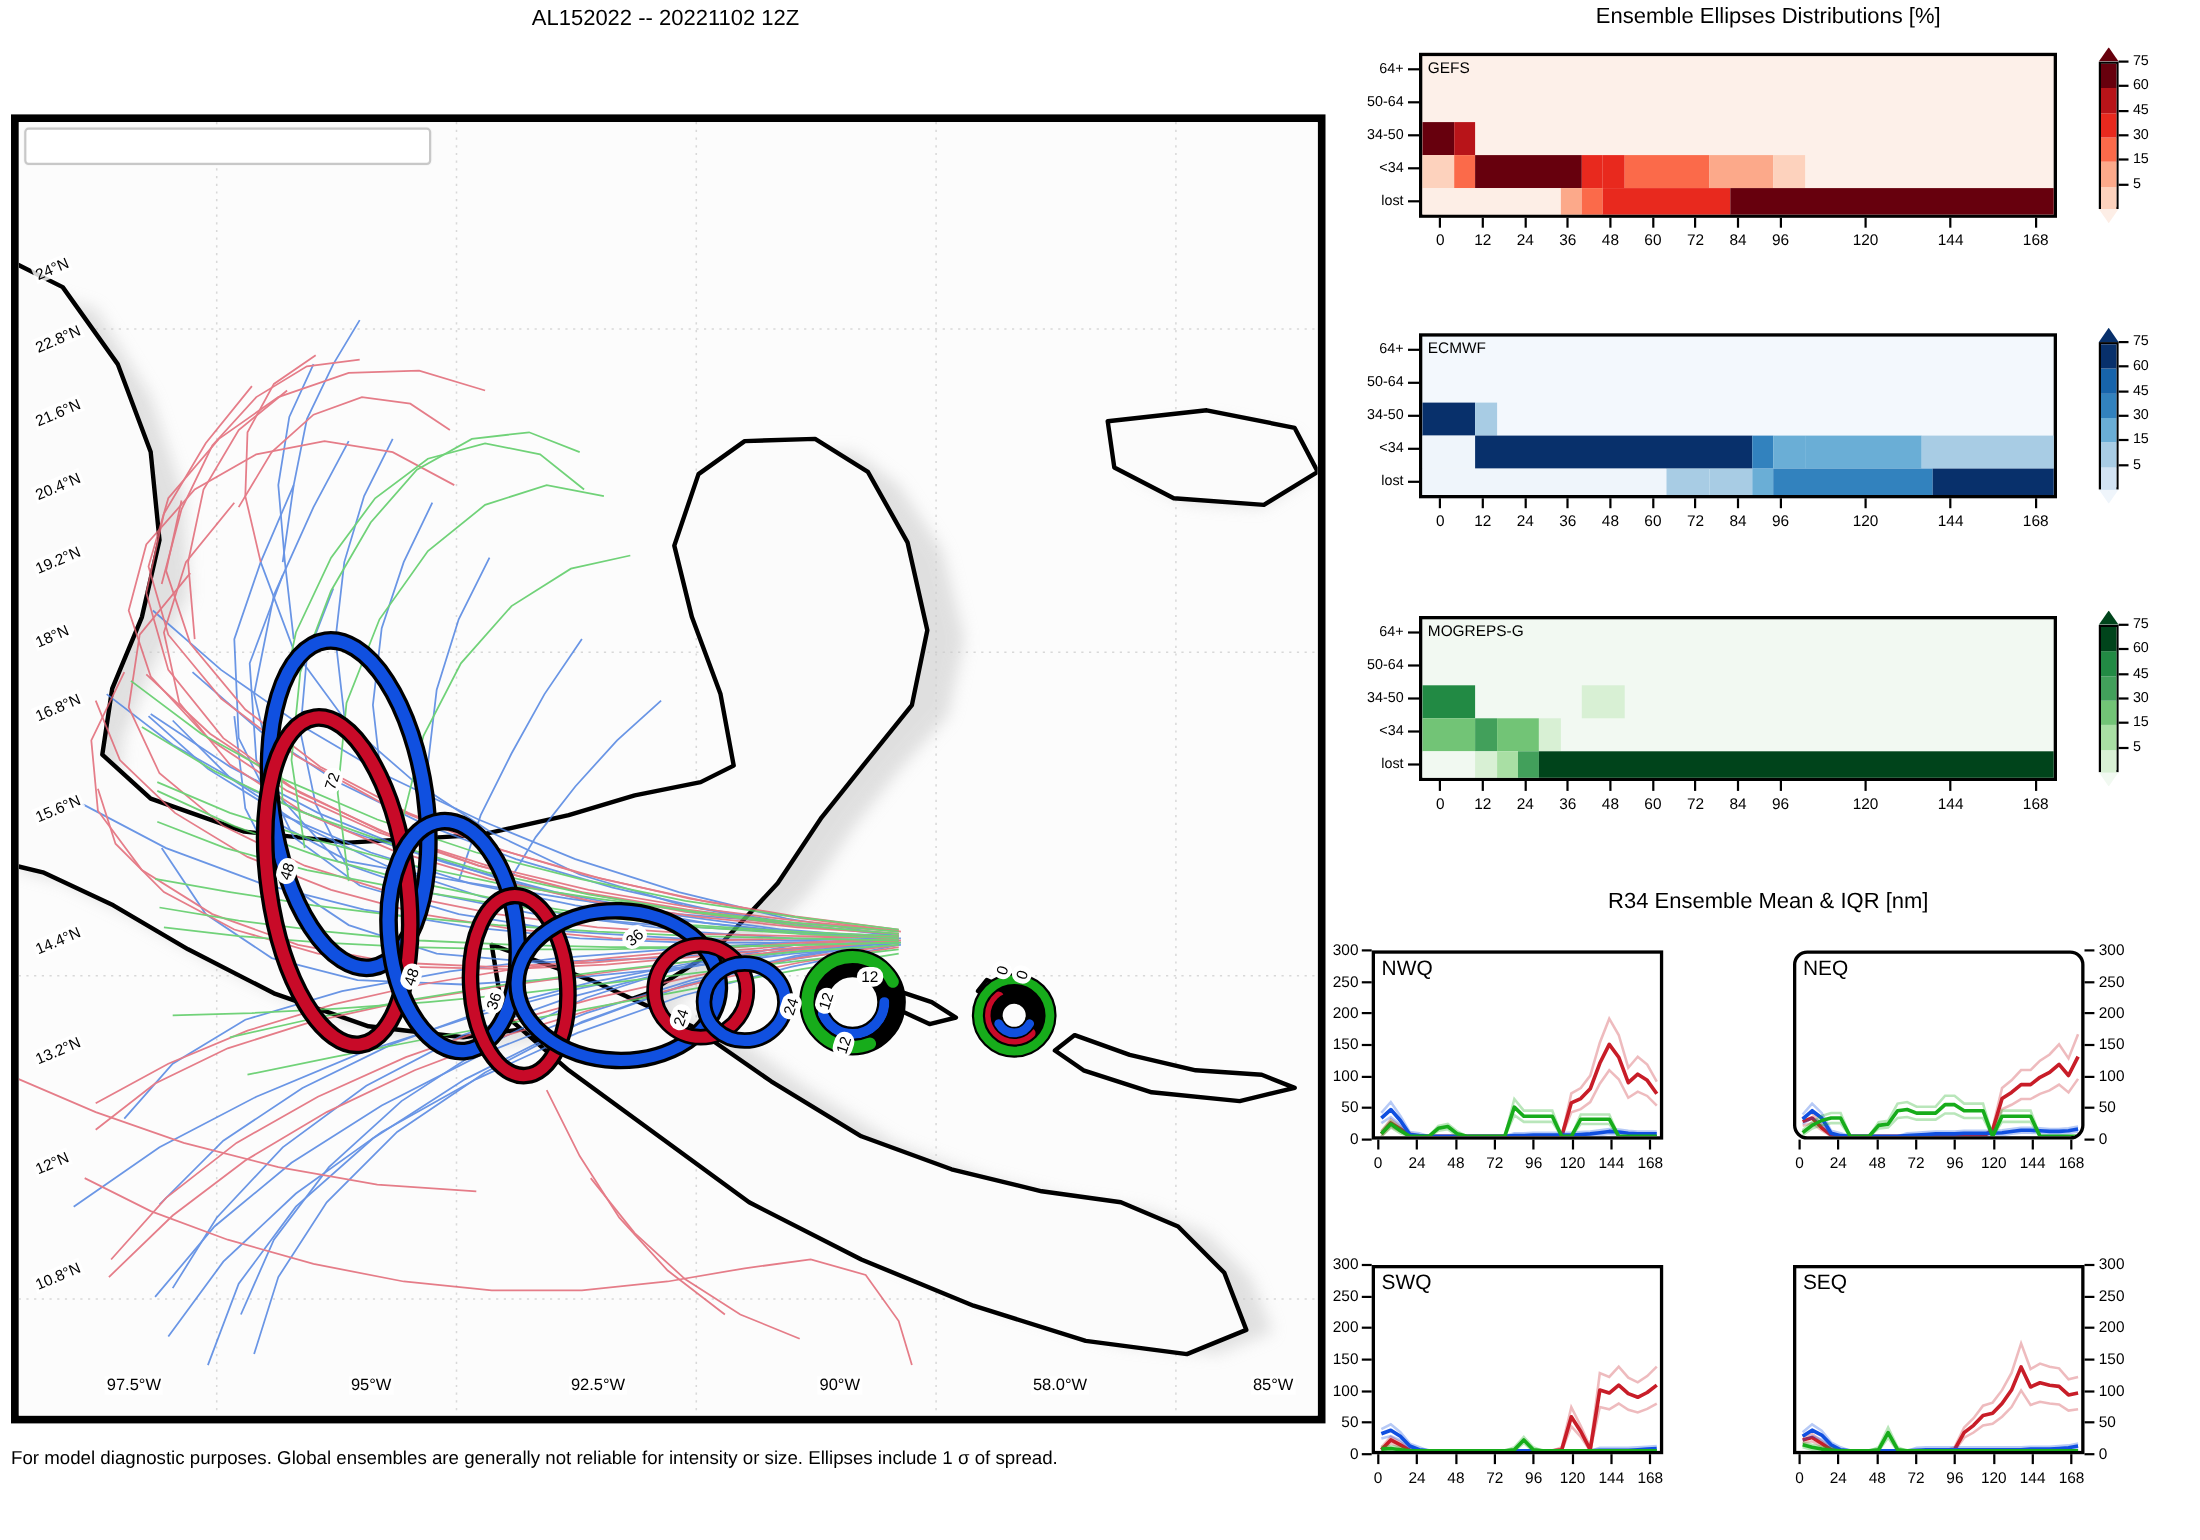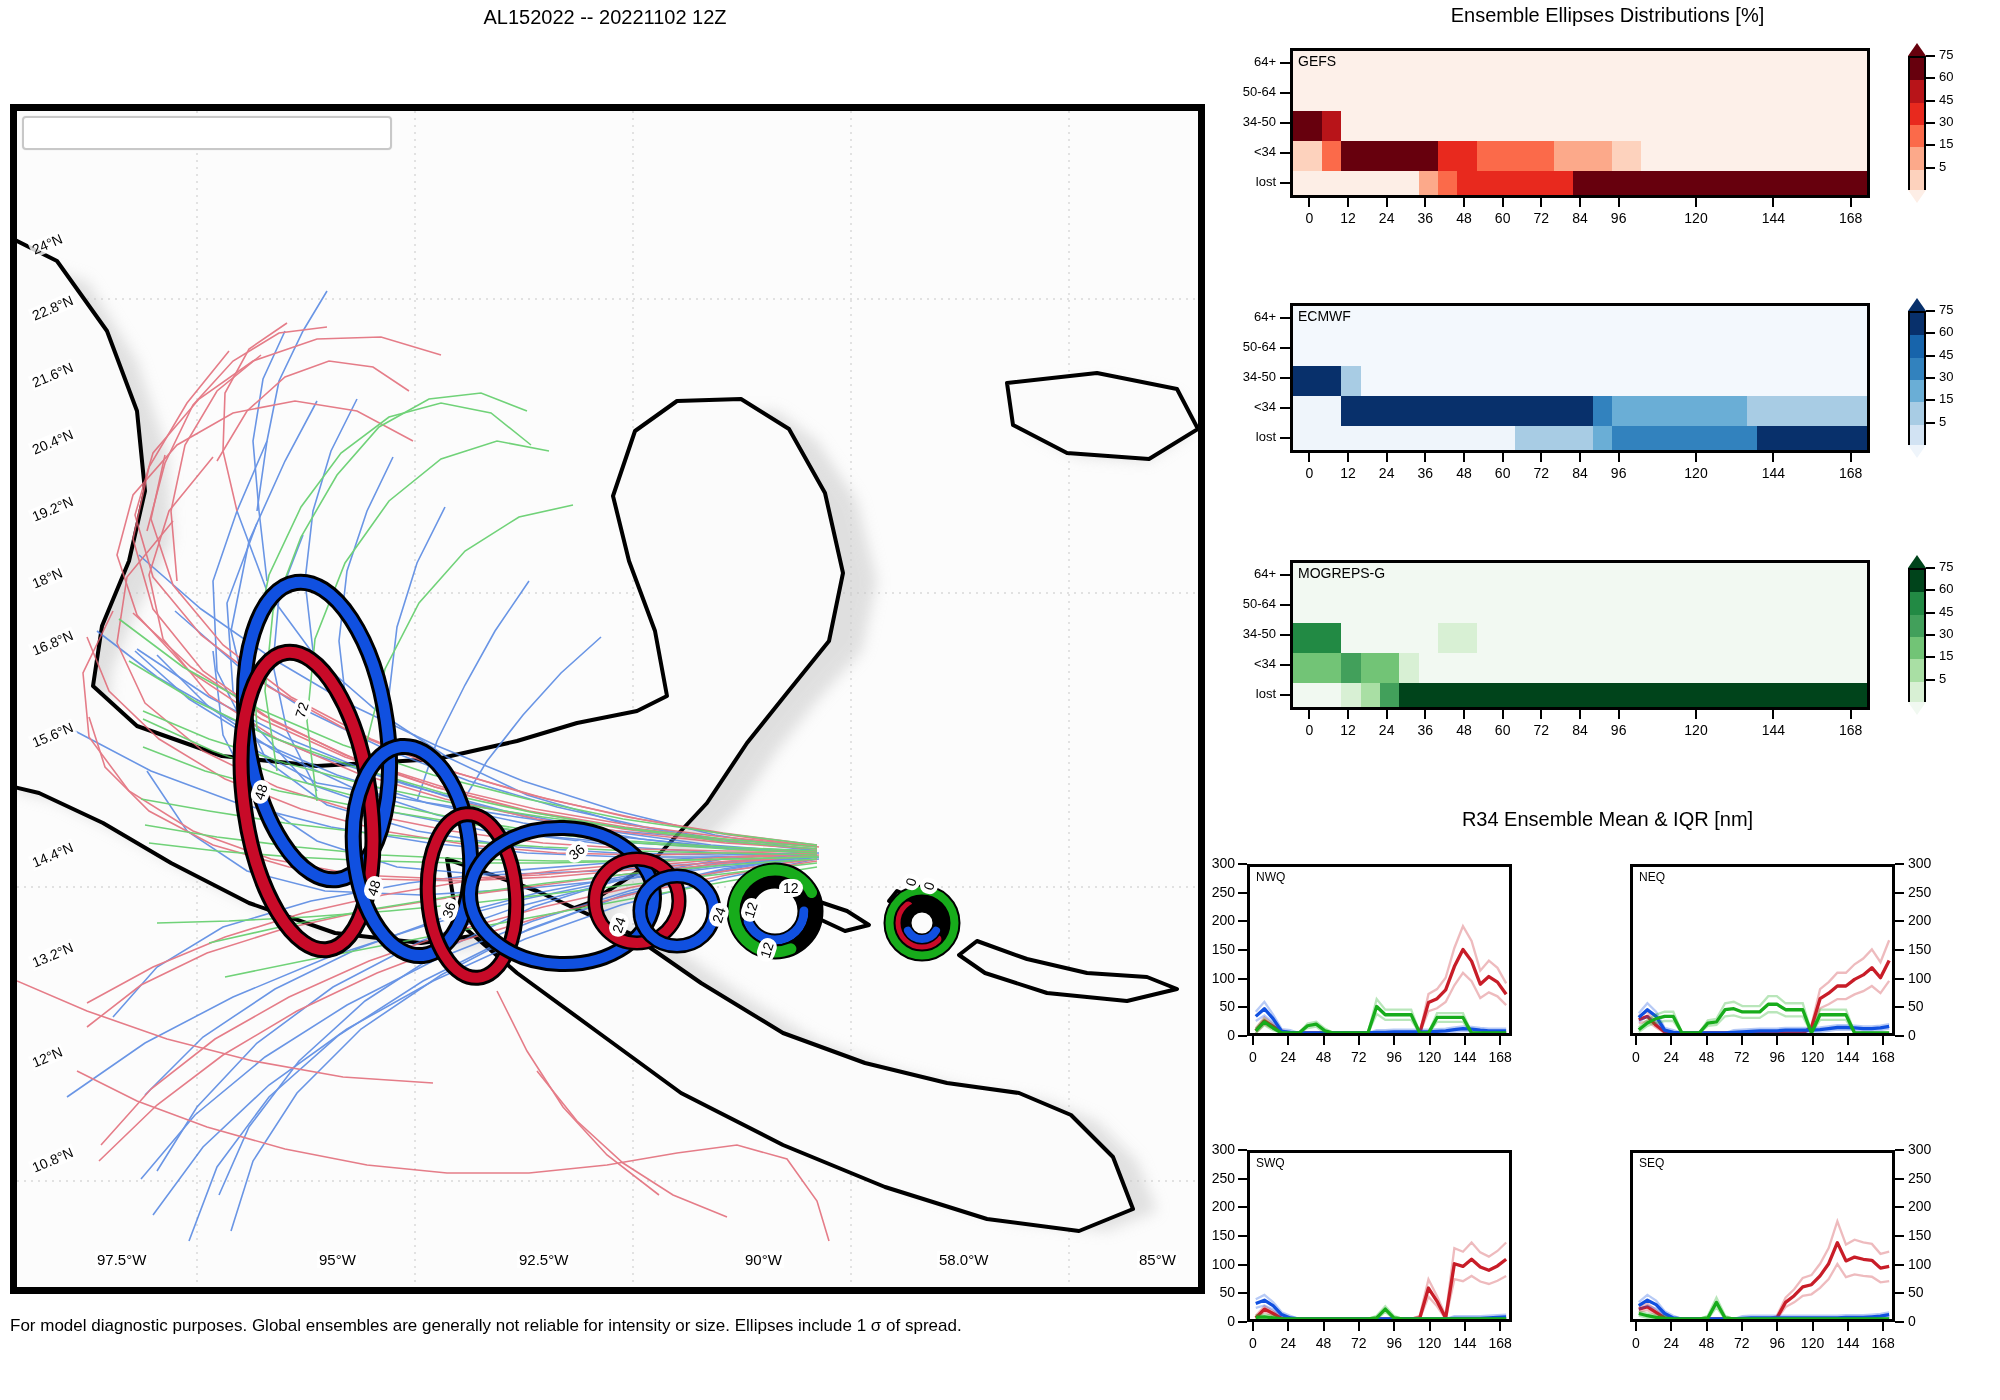--- a/index.html
+++ b/index.html
@@ -38,21 +38,21 @@
   .hm-tick{position:absolute;background:#000;}
   .hm-cell{position:absolute;}
 
   
   .cbar{position:absolute;width:18px;border:2px solid #000;box-sizing:border-box;}
   .cbar-seg{position:absolute;left:0;right:0;}
   .cbar-tip{position:absolute;left:-2px;width:18px;height:13px;}
   .cbar-lab{position:absolute;font-size:13px;white-space:nowrap;}
   .cbar-tk{position:absolute;height:2px;width:9px;background:#000;}
   .q-box{position:absolute;border:3px solid #000;box-sizing:border-box;background:#fff;overflow:hidden;}
-  .q-lab{position:absolute;left:6px;top:3px;font-size:12px;z-index:5;}
+  .q-lab{position:absolute;left:6px;top:3px;font-size:19px;z-index:5;}
   .q-ytxt{position:absolute;font-size:14px;white-space:nowrap;}
   .q-xtxt{position:absolute;font-size:14px;text-align:center;white-space:nowrap;}
   .q-tick{position:absolute;background:#000;}
 </style>
 </head>
 <body>
 
 <div class="abs" id="map-title">AL152022 -- 20221102 12Z</div>
 
 <div class="abs" id="map-frame">
@@ -554,21 +554,21 @@
     <div class="abs q-tick" style="left: 1357.89px; top: 1036px; width: 2px; height: 9px;"></div>
     <div class="abs q-xtxt" style="left: 1336.89px; top: 1049px; width: 44px;">72</div>
     <div class="abs q-tick" style="left: 1393.22px; top: 1036px; width: 2px; height: 9px;"></div>
     <div class="abs q-xtxt" style="left: 1372.22px; top: 1049px; width: 44px;">96</div>
     <div class="abs q-tick" style="left: 1428.56px; top: 1036px; width: 2px; height: 9px;"></div>
     <div class="abs q-xtxt" style="left: 1407.56px; top: 1049px; width: 44px;">120</div>
     <div class="abs q-tick" style="left: 1463.89px; top: 1036px; width: 2px; height: 9px;"></div>
     <div class="abs q-xtxt" style="left: 1442.89px; top: 1049px; width: 44px;">144</div>
     <div class="abs q-tick" style="left: 1499.22px; top: 1036px; width: 2px; height: 9px;"></div>
     <div class="abs q-xtxt" style="left: 1478.22px; top: 1049px; width: 44px;">168</div>
-    <div class="abs q-box" style="left: 1630px; top: 864px; width: 265px; height: 172px;">
+    <div class="abs q-box" style="left: 1630px; top: 864px; width: 265px; height: 172px; border-radius: 13px;">
       <div class="q-lab">NEQ</div>
       <svg viewBox="0 0 265 172" preserveAspectRatio="none" style="position: absolute; left: 0px; top: 0px; width: 100%; height: 100%;">
         <path d="M5.9,154.4 L14.7,150.0 L23.6,161.7 L32.4,168.6 L41.2,172.0 L50.1,172.0 L58.9,172.0 L67.7,172.0 L76.6,172.0 L85.4,172.0 L94.2,172.0 L103.1,172.0 L111.9,172.0 L120.7,172.0 L129.6,172.0 L138.4,172.0 L147.2,172.0 L156.1,172.0 L164.9,172.0 L173.7,172.0 L182.6,164.0 L191.4,126.5 L200.2,119.2 L209.1,109.6 L217.9,109.6 L226.7,100.8 L235.6,94.9 L244.4,85.4 L253.2,98.6 L262.1,75.9 " fill="none" stroke="#c81d28" stroke-width="2.4" opacity="0.3"></path>
         <path d="M5.9,162.1 L14.7,159.6 L23.6,166.3 L32.4,172.0 L41.2,172.0 L50.1,172.0 L58.9,172.0 L67.7,172.0 L76.6,172.0 L85.4,172.0 L94.2,172.0 L103.1,172.0 L111.9,172.0 L120.7,172.0 L129.6,172.0 L138.4,172.0 L147.2,172.0 L156.1,172.0 L164.9,172.0 L173.7,172.0 L182.6,168.6 L191.4,146.4 L200.2,142.3 L209.1,136.9 L217.9,136.9 L226.7,132.0 L235.6,128.7 L244.4,123.3 L253.2,130.7 L262.1,117.9 " fill="none" stroke="#c81d28" stroke-width="2.4" opacity="0.3"></path>
         <path d="M5.9,158.2 L14.7,154.8 L23.6,164.0 L32.4,170.9 L41.2,172.0 L50.1,172.0 L58.9,172.0 L67.7,172.0 L76.6,172.0 L85.4,172.0 L94.2,172.0 L103.1,172.0 L111.9,172.0 L120.7,172.0 L129.6,172.0 L138.4,172.0 L147.2,172.0 L156.1,172.0 L164.9,172.0 L173.7,172.0 L182.6,166.3 L191.4,136.5 L200.2,130.7 L209.1,123.3 L217.9,123.3 L226.7,116.4 L235.6,111.8 L244.4,104.3 L253.2,114.7 L262.1,96.9 " fill="none" stroke="#c81d28" stroke-width="3.4" stroke-linejoin="round"></path>
         <path d="M5.9,151.5 L14.7,141.2 L23.6,150.0 L32.4,166.8 L41.2,169.1 L50.1,172.0 L58.9,172.0 L67.7,172.0 L76.6,172.0 L85.4,172.0 L94.2,172.0 L103.1,169.1 L111.9,168.6 L120.7,168.0 L129.6,167.4 L138.4,167.4 L147.2,167.4 L156.1,166.8 L164.9,166.8 L173.7,166.8 L182.6,166.8 L191.4,166.3 L200.2,165.1 L209.1,164.0 L217.9,164.0 L226.7,164.5 L235.6,165.1 L244.4,165.1 L253.2,164.5 L262.1,162.8 " fill="none" stroke="#1050e0" stroke-width="2.4" opacity="0.3"></path>
         <path d="M5.9,160.4 L14.7,154.7 L23.6,159.6 L32.4,171.4 L41.2,172.0 L50.1,172.0 L58.9,172.0 L67.7,172.0 L76.6,172.0 L85.4,172.0 L94.2,172.0 L103.1,172.0 L111.9,172.0 L120.7,172.0 L129.6,172.0 L138.4,172.0 L147.2,172.0 L156.1,171.4 L164.9,171.4 L173.7,171.4 L182.6,171.4 L191.4,170.9 L200.2,169.7 L209.1,168.6 L217.9,168.6 L226.7,169.1 L235.6,169.7 L244.4,169.7 L253.2,169.1 L262.1,167.4 " fill="none" stroke="#1050e0" stroke-width="2.4" opacity="0.3"></path>
         <path d="M5.9,155.9 L14.7,147.9 L23.6,154.8 L32.4,169.1 L41.2,171.4 L50.1,172.0 L58.9,172.0 L67.7,172.0 L76.6,172.0 L85.4,172.0 L94.2,172.0 L103.1,171.4 L111.9,170.9 L120.7,170.3 L129.6,169.7 L138.4,169.7 L147.2,169.7 L156.1,169.1 L164.9,169.1 L173.7,169.1 L182.6,169.1 L191.4,168.6 L200.2,167.4 L209.1,166.3 L217.9,166.3 L226.7,166.8 L235.6,167.4 L244.4,167.4 L253.2,166.8 L262.1,165.1 " fill="none" stroke="#1050e0" stroke-width="3.4" stroke-linejoin="round"></path>
         <path d="M5.9,166.3 L14.7,158.8 L23.6,152.9 L32.4,150.0 L41.2,150.0 L50.1,172.0 L58.9,172.0 L67.7,172.0 L76.6,158.8 L85.4,157.3 L94.2,141.2 L103.1,139.7 L111.9,144.1 L120.7,144.1 L129.6,144.1 L138.4,133.8 L147.2,133.8 L156.1,141.2 L164.9,141.2 L173.7,141.2 L182.6,172.0 L191.4,147.8 L200.2,147.8 L209.1,147.8 L217.9,147.8 L226.7,172.0 L235.6,172.0 L244.4,172.0 L253.2,172.0 L262.1,172.0 " fill="none" stroke="#17ac1b" stroke-width="2.4" opacity="0.3"></path>
         <path d="M5.9,170.9 L14.7,164.6 L23.6,161.3 L32.4,159.6 L41.2,159.6 L50.1,172.0 L58.9,172.0 L67.7,172.0 L76.6,164.6 L85.4,163.7 L94.2,154.7 L103.1,153.8 L111.9,156.3 L120.7,156.3 L129.6,156.3 L138.4,150.5 L147.2,150.5 L156.1,154.7 L164.9,154.7 L173.7,154.7 L182.6,172.0 L191.4,158.4 L200.2,158.4 L209.1,158.4 L217.9,158.4 L226.7,172.0 L235.6,172.0 L244.4,172.0 L253.2,172.0 L262.1,172.0 " fill="none" stroke="#17ac1b" stroke-width="2.4" opacity="0.3"></path>

